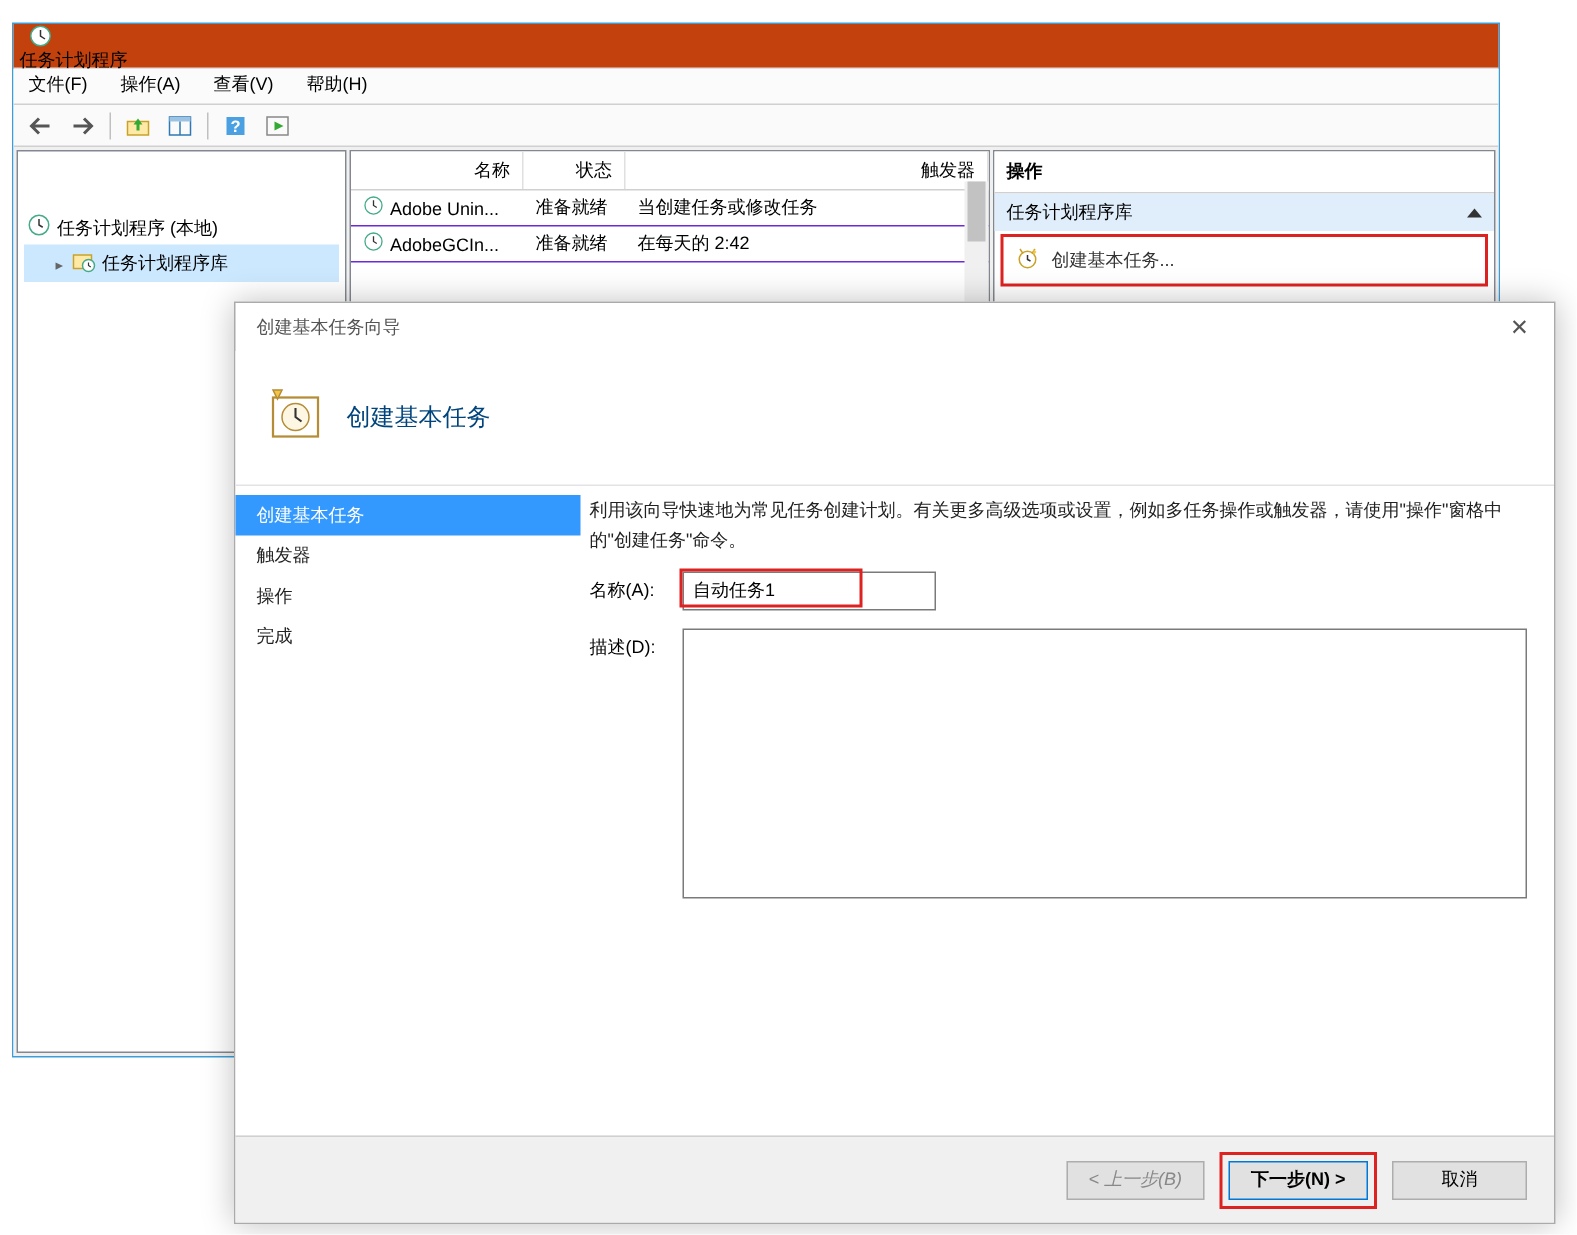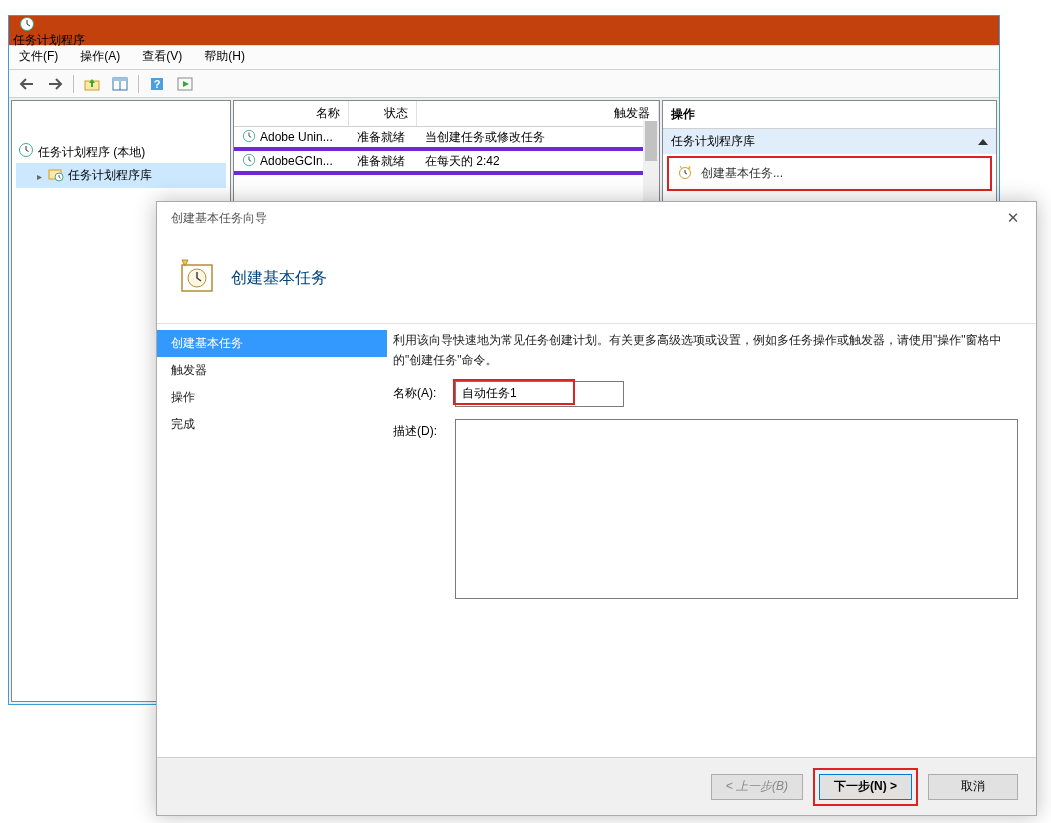--- a/index.html
+++ b/index.html
@@ -24,21 +24,21 @@
     .tree-panel { width: 220px; background: #fff; border: 1px solid #828790; padding: 6px 4px; margin-right:2px;}
     .tree-root { display: flex; align-items: flex-end; gap: 4px; padding: 2px; margin-top: 33px; }
     .tree-child { display: flex; align-items: center; gap: 4px; padding: 2px 2px 2px 20px; background: #cce8ff; border: 1px solid transparent; }
 
     .task-list-panel { flex: 1; background: #fff; border: 1px solid #828790; margin-right:2px; position:relative;}
     .tl-header { display: flex; background: #fff; border-bottom: 1px solid #d0d0d0; }
     .tl-hcell { padding: 4px 8px; border-right: 1px solid #e0e0e0; text-align: right; font-weight: normal; }
     .tl-col1 { width: 115px; }
     .tl-col2 { width: 68px; }
     .tl-col3 { flex: 1; }
-    .tl-row { display: flex; align-items: center; border-bottom: 4px solid #6d28d9; height: 24px;}
+    .tl-row { display: flex; align-items: center; border-bottom: 1px solid #6d28d9; height: 24px;}
     .tl-cell { padding: 2px 8px; overflow: hidden; white-space: nowrap; text-overflow: ellipsis; display:flex; align-items:center; gap:4px;}
 
     .actions-panel { width: 335px; background: #fff; border: 1px solid #828790; display: flex; flex-direction: column; }
     .actions-title { padding: 5px 8px; background: #fff; font-weight: bold; border-bottom: 1px solid #d0d0d0;}
     .actions-section-head { background: #e0edfa; padding: 4px 8px; display: flex; justify-content: space-between; align-items:center;}
     .actions-item { display: flex; align-items: center; gap: 8px; padding: 6px 8px; cursor: pointer; color:#333;}
     .highlight-red { border: 2px solid #d22; }
 
     
     .wizard { position: absolute; left: 156px; top: 201px; width: 881px; height: 615px; background: #fff; border: 1px solid #aaa; box-shadow: 0 0 20px rgba(0,0,0,.25); display: flex; flex-direction: column; }

